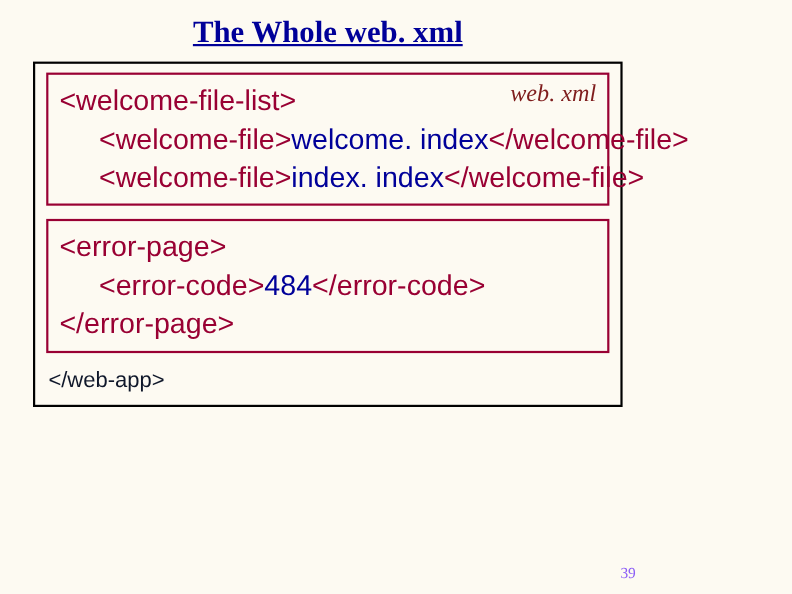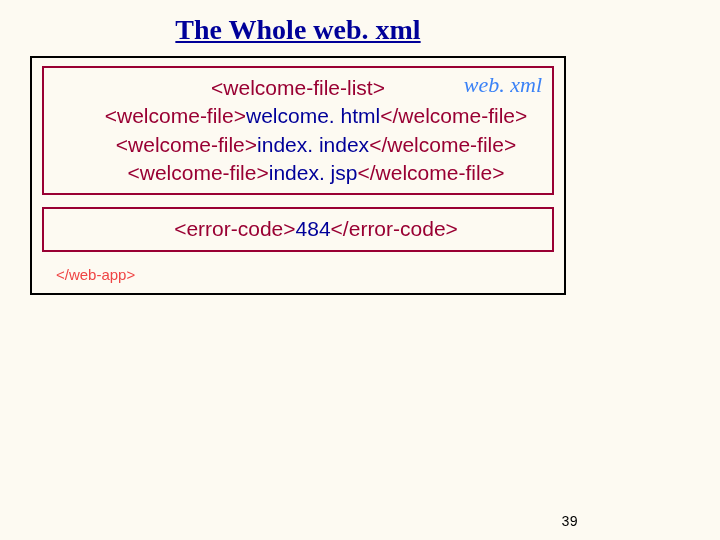--- a/index.html
+++ b/index.html
@@ -43,77 +43,78 @@
   .inner-box:last-of-type {
     margin-bottom: 8px;
   }
   .float-label {
     position: absolute;
     top: 4px;
     right: 10px;
     font-family: "Times New Roman", Times, serif;
     font-style: italic;
     font-size: 22px;
-    color: #3b82f6;
+    color: #7f1d1d;
   }
   .code {
     font-family: Arial, Helvetica, sans-serif;
-    font-size: 21px;
+    font-size: 26px;
     line-height: 1.35;
     white-space: nowrap;
     color: #000099;
-    text-align: center;
   }
   .code .k { color: #990033; } 
   .closing {
     font-family: Arial, Helvetica, sans-serif;
-    font-size: 15px;
-    color: #ef4444;
+    font-size: 20px;
+    color: #0f172a;
     padding: 2px 0 0 4px;
-    margin-left: 12px;
   }
   .indent1 { padding-left: 36px; }
   .page-num {
     position: absolute;
     right: 18px;
     bottom: 10px;
     font-size: 14px;
-    color: #000000;
-    font-family: Liberation Mono, monospace;
+    color: #8b5cf6;
+    font-family: Liberation Serif, serif;
   }
 </style>
 </head>
 <body>
 
 <div class="slide">
 
   <div class="title">The Whole web. xml</div>
 
   <div class="outer-box">
 
     <div class="inner-box">
       <div class="float-label">web. xml</div>
 
       <div class="code">
         <span class="k">&lt;welcome-file-list&gt;</span>
       </div>
       <div class="code indent1">
-        <span class="k">&lt;welcome-file&gt;</span><span>welcome. html</span><span class="k">&lt;/welcome-file&gt;</span>
+        <span class="k">&lt;welcome-file&gt;</span><span>welcome. index</span><span class="k">&lt;/welcome-file&gt;</span>
       </div>
       <div class="code indent1">
         <span class="k">&lt;welcome-file&gt;</span><span>index. index</span><span class="k">&lt;/welcome-file&gt;</span>
       </div>
-      <div class="code indent1">
-        <span class="k">&lt;welcome-file&gt;</span><span>index. jsp</span><span class="k">&lt;/welcome-file&gt;</span>
-      </div>
     </div>
 
     <div class="inner-box">
+      <div class="code">
+        <span class="k">&lt;error-page&gt;</span>
+      </div>
       <div class="code indent1">
         <span class="k">&lt;error-code&gt;</span><span>484</span><span class="k">&lt;/error-code&gt;</span>
+      </div>
+      <div class="code">
+        <span class="k">&lt;/error-page&gt;</span>
       </div>
     </div>
 
     <div class="closing">&lt;/web-app&gt;</div>
 
   </div>
 
   <div class="page-num">39</div>
 
 </div>

